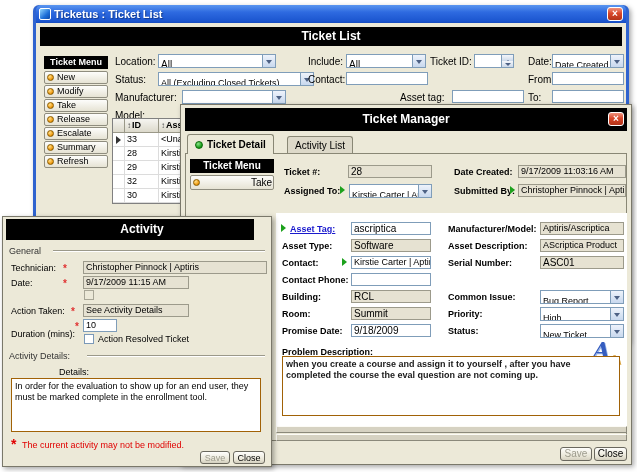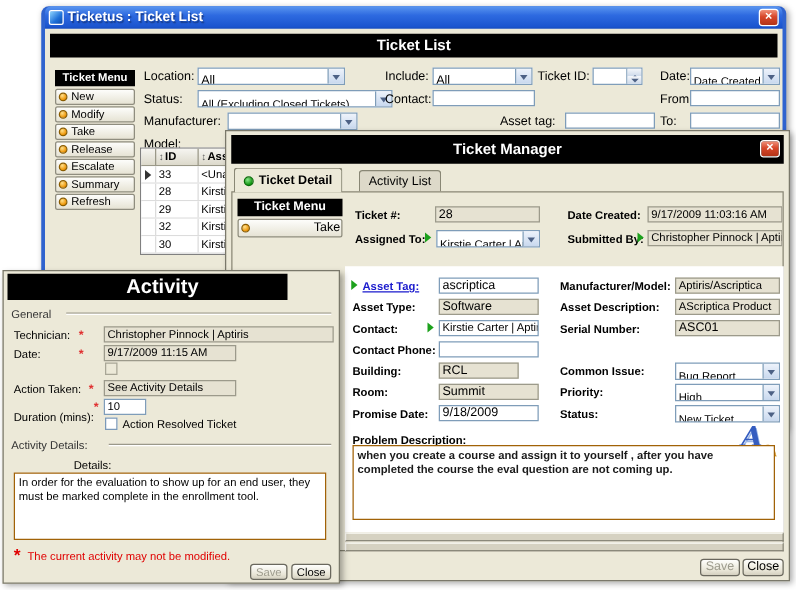--- a/index.html
+++ b/index.html
@@ -249,21 +249,21 @@
         <div class="fld ro" style="left:75px;top:26px;width:80px;">Software</div>
 
         <span class="lbl b" style="left:6px;top:44px;">Contact:</span>
         <i class="garrow" style="left:66px;top:45px;"></i>
         <div class="fld wh s9" style="left:75px;top:43px;width:80px;">Kirstie Carter | Aptiris</div>
 
         <span class="lbl b" style="left:6px;top:61px;">Contact Phone:</span>
         <div class="fld wh" style="left:75px;top:60px;width:80px;"></div>
 
         <span class="lbl b" style="left:6px;top:78px;">Building:</span>
-        <div class="fld ro" style="left:75px;top:77px;width:64px;">RCL</div>
+        <div class="fld ro" style="left:75px;top:77px;width:80px;">RCL</div>
 
         <span class="lbl b" style="left:6px;top:95px;">Room:</span>
         <div class="fld ro" style="left:75px;top:94px;width:80px;">Summit</div>
 
         <span class="lbl b" style="left:6px;top:112px;">Promise Date:</span>
         <div class="fld wh" style="left:75px;top:111px;width:80px;">9/18/2009</div>
 
         <span class="lbl b" style="left:172px;top:10px;">Manufacturer/Model:</span>
         <div class="fld ro s9" style="left:264px;top:9px;width:84px;">Aptiris/Ascriptica</div>
 
@@ -301,21 +301,21 @@
 
       <div class="bar3d" style="left:90px;top:272px;width:351px;height:7px;"></div>
       <div class="bar3d" style="left:90px;top:280px;width:351px;height:7px;"></div>
     </div>
 
     <div class="btn dis" style="left:379px;top:342px;width:32px;height:14px;">Save</div>
     <div class="btn" style="left:413px;top:342px;width:33px;height:14px;">Close</div>
   </div>
 
   <div class="win" id="win-act">
-    <div class="blackbar" style="left:3px;top:2px;width:224px;height:21px;font-size:16px;line-height:21px;padding-left:24px;">Activity</div>
+    <div class="blackbar" style="left:3px;top:2px;width:248px;height:21px;font-size:12px;line-height:21px;padding-left:24px;">Activity</div>
 
     <span class="seclbl" style="left:6px;top:29px;">General</span>
     <div class="secline" style="left:50px;top:33px;width:212px;"></div>
 
     <span class="lbl s9" style="left:8px;top:45px;">Technician:</span>
     <span class="star" style="left:60px;top:45px;">*</span>
     <div class="fld ro s9" style="left:80px;top:44px;width:184px;">Christopher Pinnock | Aptiris</div>
 
     <span class="lbl s9" style="left:8px;top:60px;">Date:</span>
     <span class="star" style="left:60px;top:60px;">*</span>

